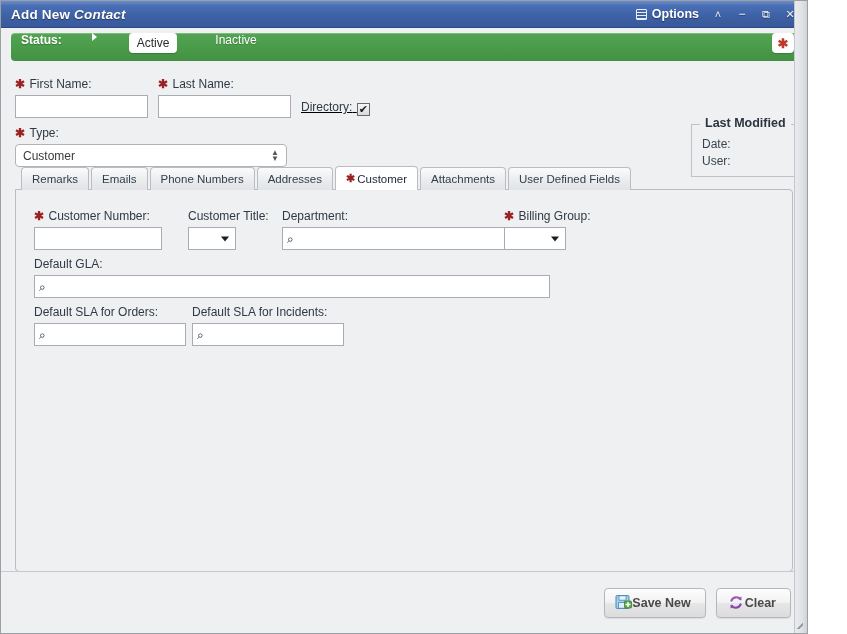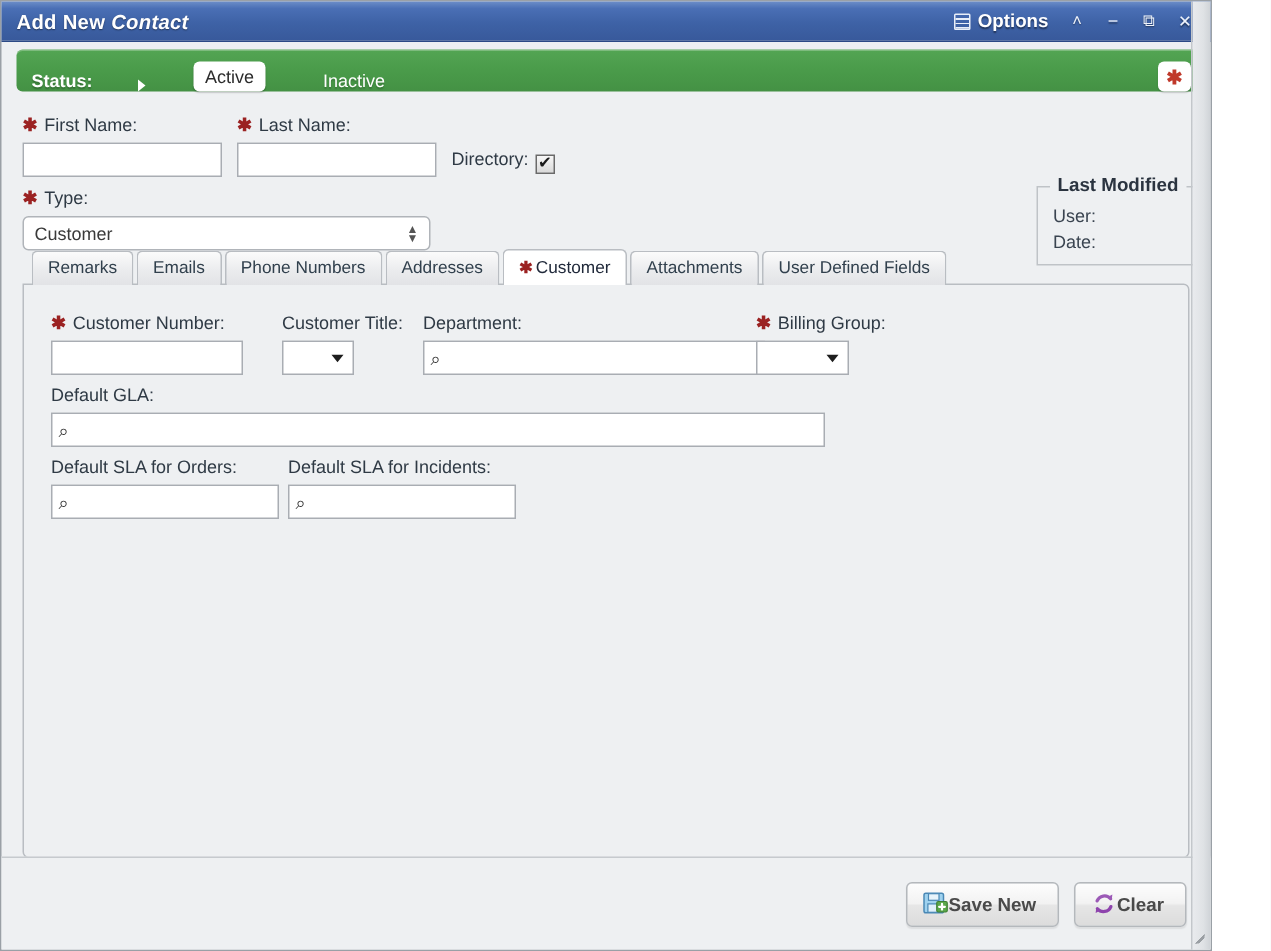--- a/index.html
+++ b/index.html
@@ -71,21 +71,21 @@
   .winbtn.sm { font-size: 11px; }
 
   
   .statusbar {
     flex: none;
     margin: 5px 7px 0 10px;
     height: 28px;
     background: linear-gradient(to bottom, #53a553 0%, #4a9b4a 50%, #449144 100%);
     border-radius: 4px;
     display: flex;
-    align-items: flex-end;
+    align-items: flex-start;
     padding: 0 6px 0 10px;
     box-shadow: inset 0 1px 0 rgba(255,255,255,.25);
     gap: 24px;
   }
   .status-label {
     color: #ffffff; font-size: 12px; font-weight: bold;
     text-shadow: 0 1px 1px rgba(0,0,0,.25);
   }
   .status-caret {
     margin: 0 8px 0 6px;
@@ -364,21 +364,21 @@
       </div>
 
       <div class="fg" style="left:143px; top:13px;">
         <div class="lbl-row">
           <span class="req">✱</span>
           <span class="lbl">Last Name:</span>
         </div>
         <input class="txt" style="width: 133px;" type="text" value="">
       </div>
 
-      <div class="fg" style="left:286px; top:36px;">
+      <div class="fg" style="left:286px; top:36px;text-decoration:underline;">
         <span class="lbl">Directory:</span>
         <span class="chk">✔</span>
       </div>
 
       <div class="fg" style="left:0px; top:62px;">
         <div class="lbl-row">
           <span class="req">✱</span>
           <span class="lbl">Type:</span>
         </div>
         <span class="selwrap">
@@ -389,25 +389,25 @@
               <span style="display:block;line-height:6px;font-size:8px;">▲</span>
               <span style="display:block;line-height:6px;font-size:8px;">▼</span>
             </span>
         </span>
       </div>
 
       <div class="lastmod">
         <div class="legend">Last Modified</div>
         <div class="rows">
           <div>
+            <span>Date:</span>
+            <span></span>
+          </div>
+          <div>
             <span>User:</span>
-            <span></span>
-          </div>
-          <div>
-            <span>Date:</span>
             <span></span>
           </div>
         </div>
       </div>
     </div>
 
     <div class="tabstrip">
       <div class="tab">
         <span>Remarks</span>
       </div>

